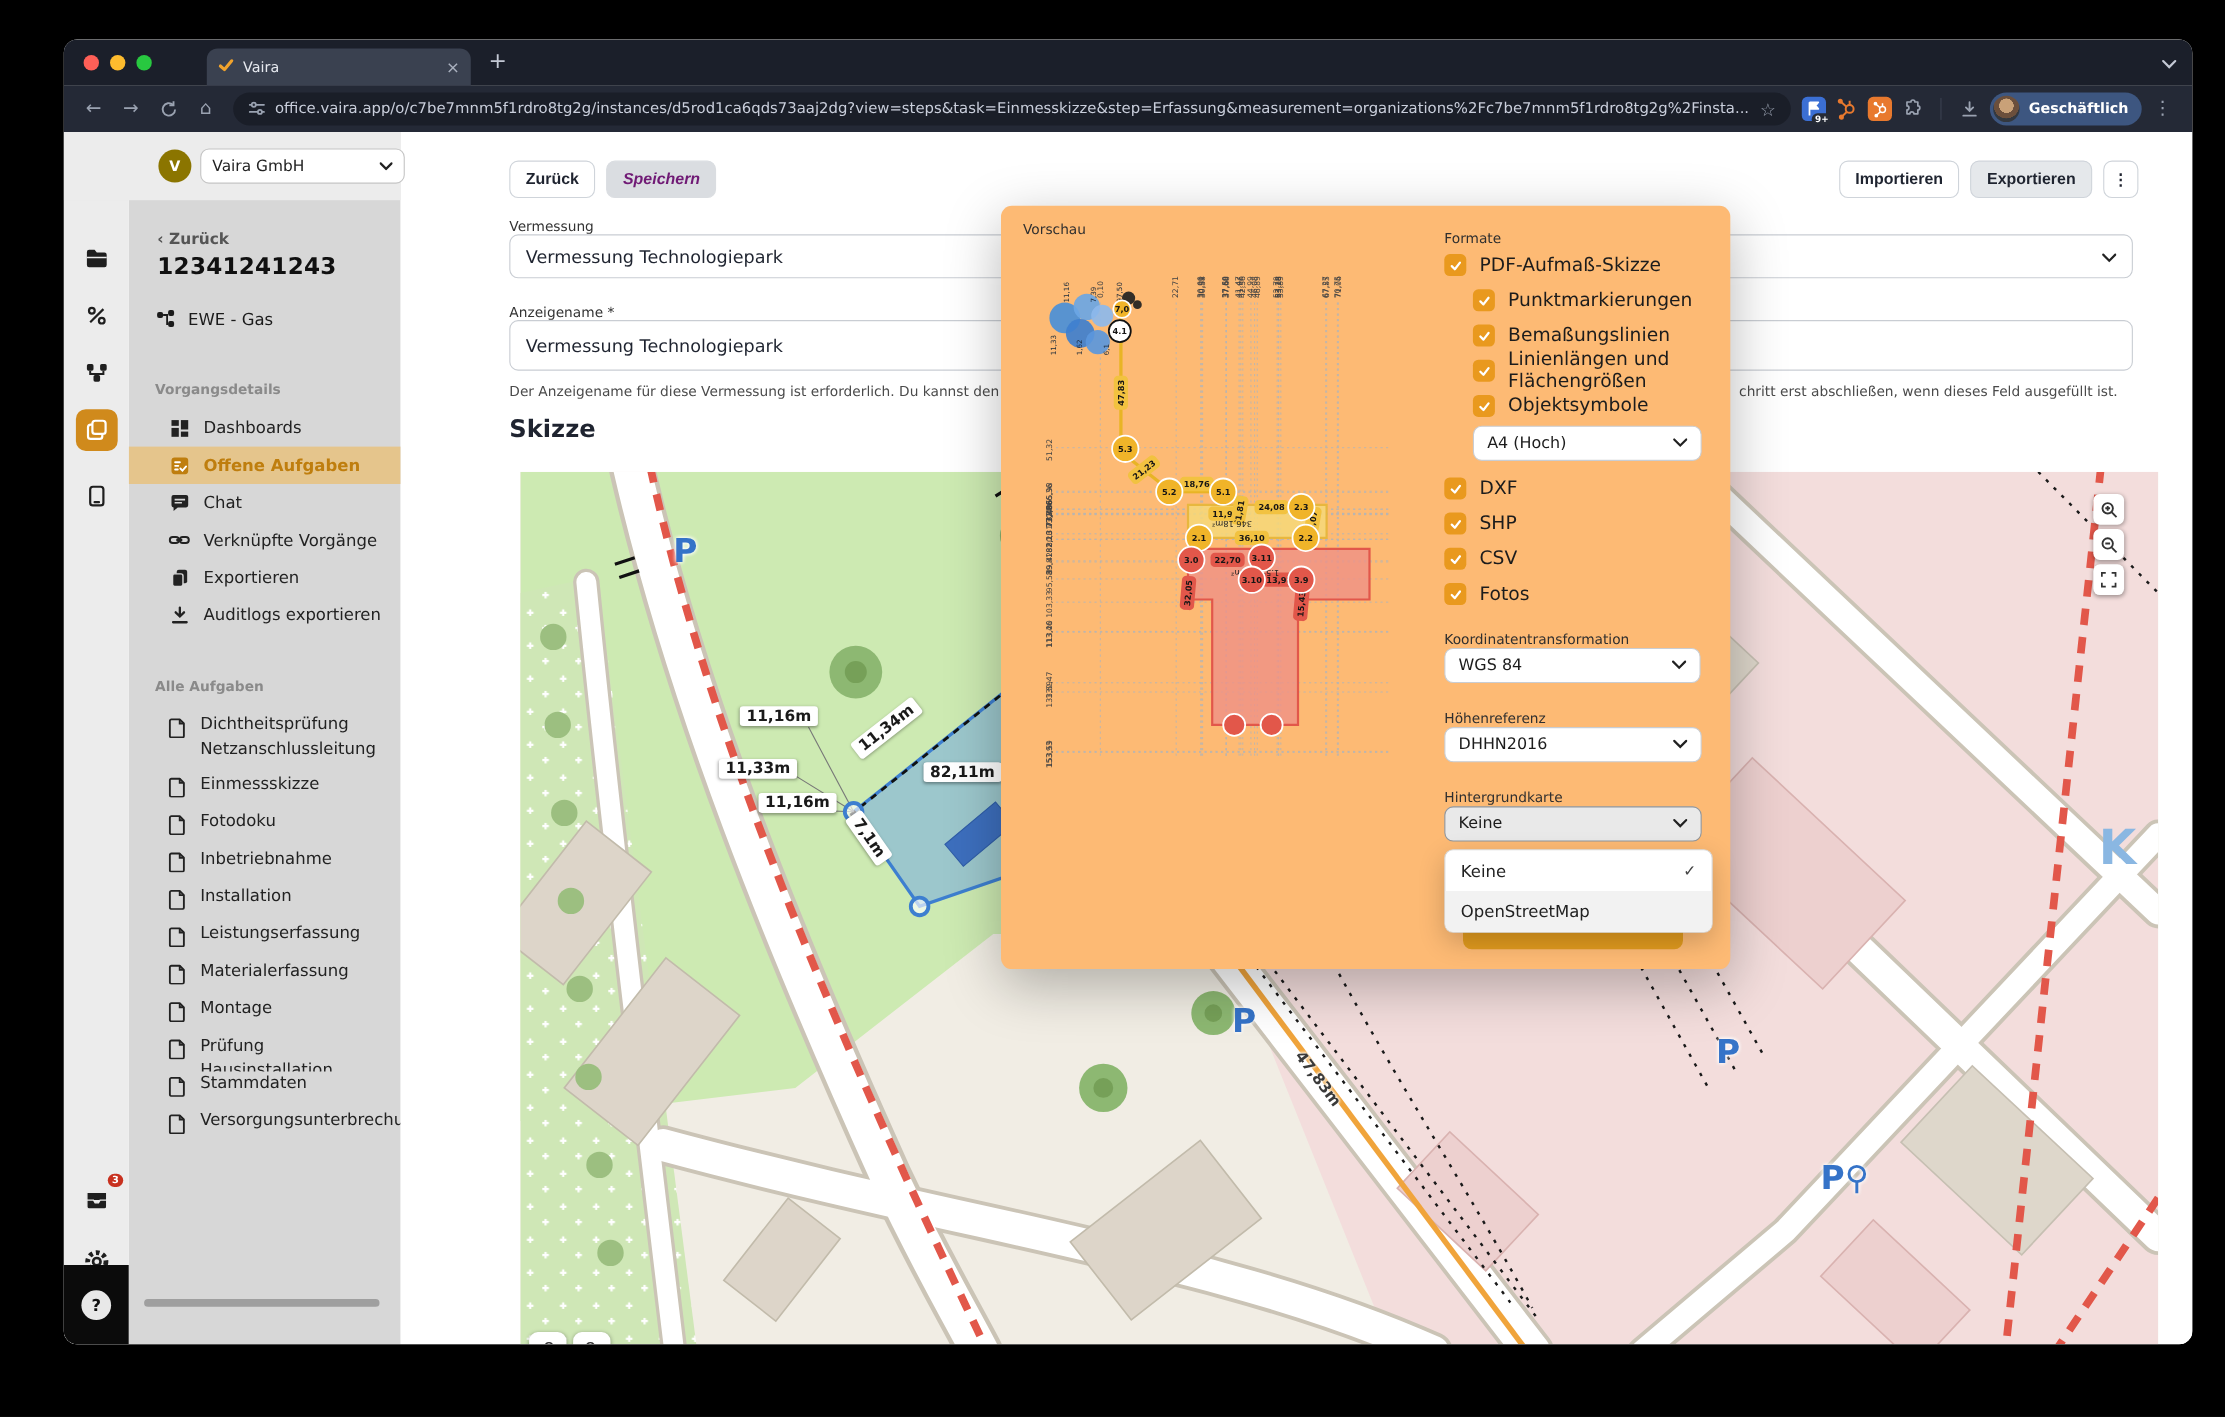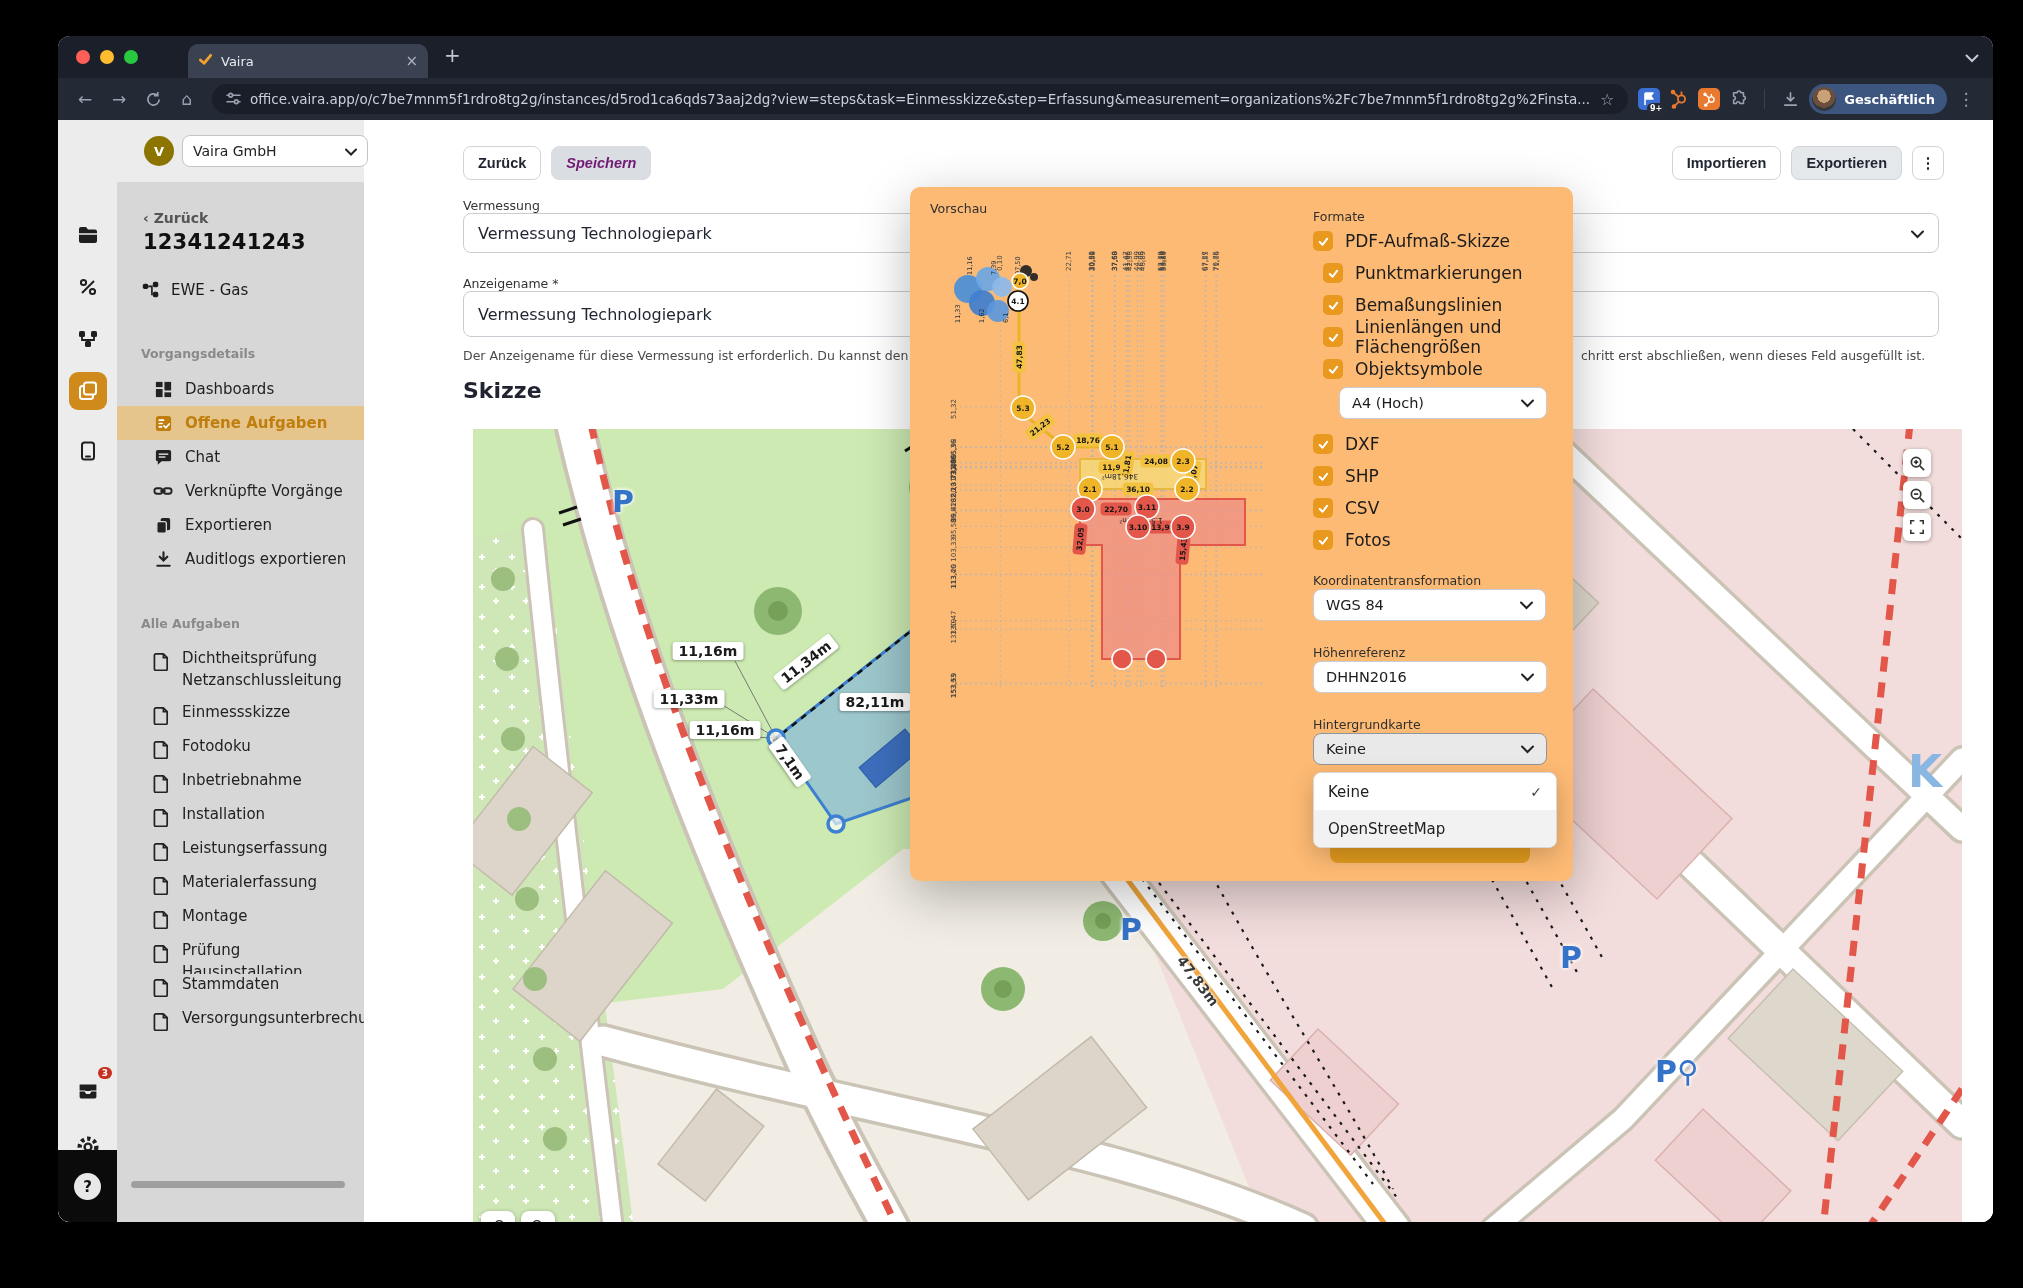--- a/index.html
+++ b/index.html
@@ -89,21 +89,21 @@
   .mcity{position:absolute;transform:translate(-50%,-50%);color:#8ab7e2;font-size:44px;font-weight:800;}
   .mapbtn{position:absolute;width:28px;height:28px;background:#fff;border-radius:6px;box-shadow:0 1px 4px rgba(0,0,0,.35);
     display:flex;align-items:center;justify-content:center;color:#333;}
   .mapnav{position:absolute;width:34px;height:28px;background:#fff;border-radius:8px;box-shadow:0 1px 4px rgba(0,0,0,.35);
     display:flex;align-items:center;justify-content:center;color:#333;font-size:15px;}
   
   .modal{position:absolute;left:852px;top:151px;width:663px;height:694px;background:#fdba74;border-radius:10px;
     box-shadow:0 14px 50px rgba(0,0,0,.28);z-index:30;}
   .mlabel{font-size:12.5px;color:#2f2f2f;}
   .fmtrow{display:flex;align-items:center;gap:12px;height:32px;font-size:17px;color:#1c1c1c;}
-  .fmtrow.ind{margin-left:10px;}
+  .fmtrow.ind{margin-left:26px;}
   .cb{width:20px;height:20px;border-radius:5px;background:#e9991e;display:flex;align-items:center;justify-content:center;flex:0 0 auto;}
   .msel{border:1px solid #c9cdd3;border-radius:8px;background:#fff;height:32px;display:flex;align-items:center;
     padding:0 12px;font-size:14.5px;color:#1c1c1c;position:absolute;}
   .msel.gray{background:#e9e9e9;border-color:#8f959c;}
   .chev{margin-left:auto;flex:0 0 auto;}
   .ddcard{position:absolute;left:403px;top:585px;width:244px;background:#fff;border:1px solid #d8d8d8;border-radius:8px;
     box-shadow:0 8px 24px rgba(0,0,0,.2);z-index:5;overflow:hidden;}
   .ddrow{height:37px;display:flex;align-items:center;padding:0 14px;font-size:15px;color:#222;}
   .ddrow.hl{background:#f2f2f2;}
   .ddrow .ck{margin-left:auto;color:#444;font-size:14px;}

